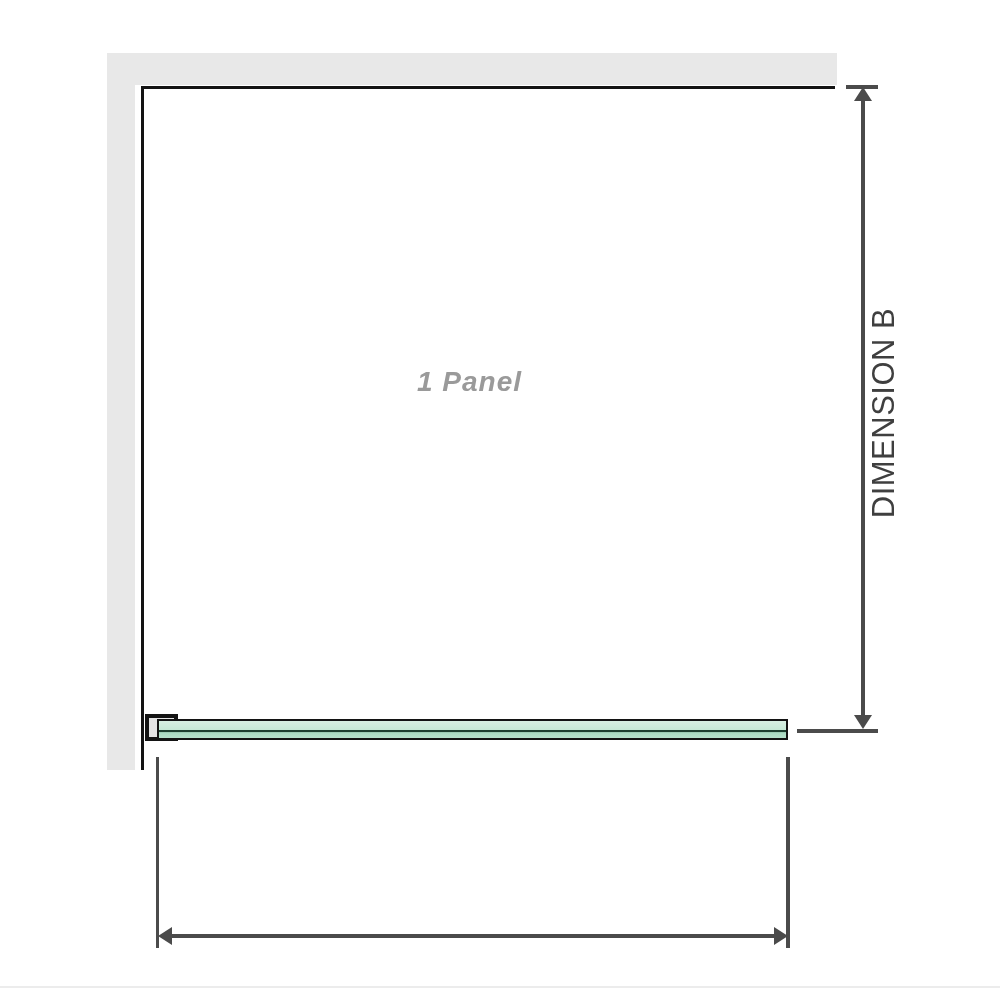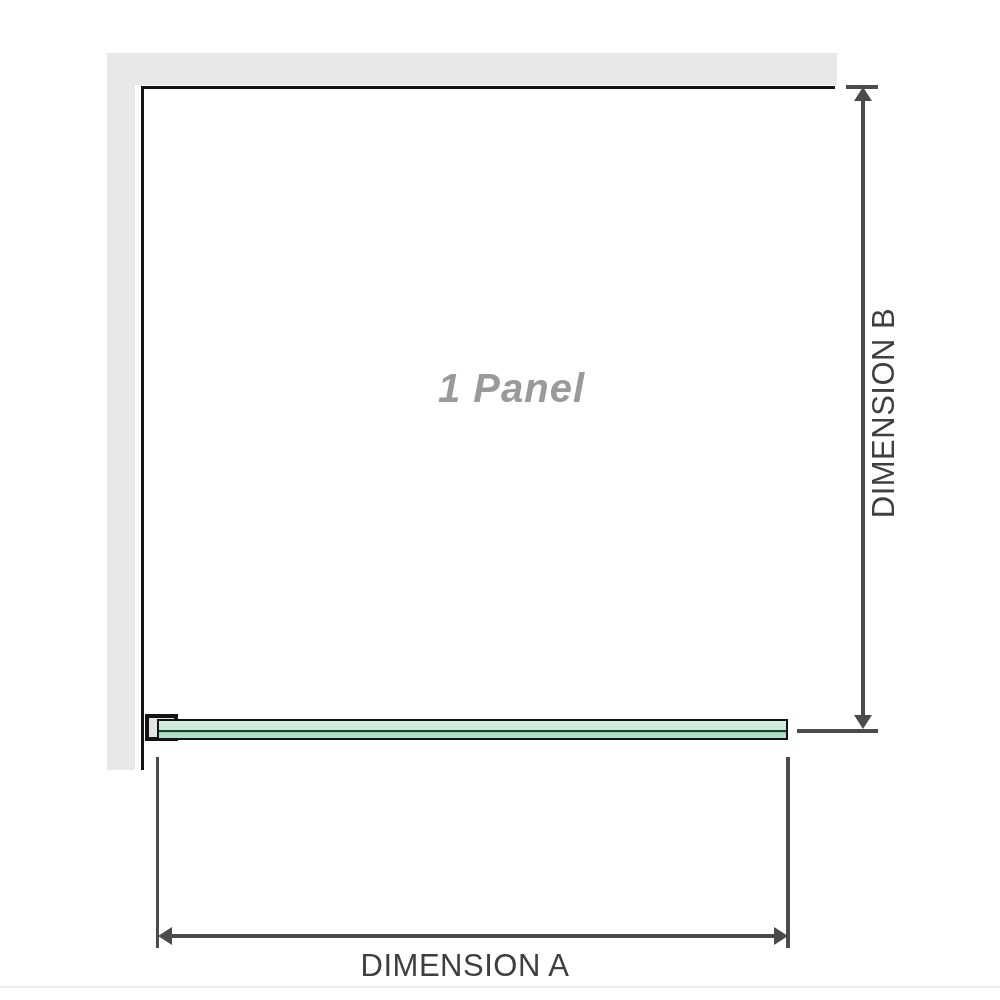--- a/index.html
+++ b/index.html
@@ -23,28 +23,27 @@
 
   
   .glass-area {
     left: 141px; top: 86px; width: 694px; height: 684px;
     border-top: 3px solid var(--outline);
     border-left: 3px solid var(--outline);
     background: transparent;
   }
   .panel-label {
     left: 417px; top: 368px;
-    font-size: 40px;
+    font-size: 28px;
     font-style: italic;
     font-weight: 700;
     letter-spacing: 1px;
     color: var(--label);
     line-height: 1;
     white-space: nowrap;
-    margin-left: 21px;
   }
 
   
   .bracket {
     left: 145px; top: 714px; width: 33px; height: 27px;
     border: 4px solid var(--outline);
     background: var(--bracket_fill);
   }
   .glass-panel {
     left: 157px; top: 719px; width: 631px; height: 21px;
@@ -134,17 +133,16 @@
   <div class="abs dimb-line"></div>
   <div class="abs arrow-up"></div>
   <div class="abs arrow-down"></div>
   <div class="abs dimb-label">DIMENSION B</div>
 
   <div class="abs ext-left"></div>
   <div class="abs ext-right"></div>
   <div class="abs dima-line"></div>
   <div class="abs arrow-left"></div>
   <div class="abs arrow-right"></div>
-  <div class="abs dima-label">DIMENSION A</div>
 
   <div class="abs bottom-edge"></div>
 
 </div>
 
 </body></html>

